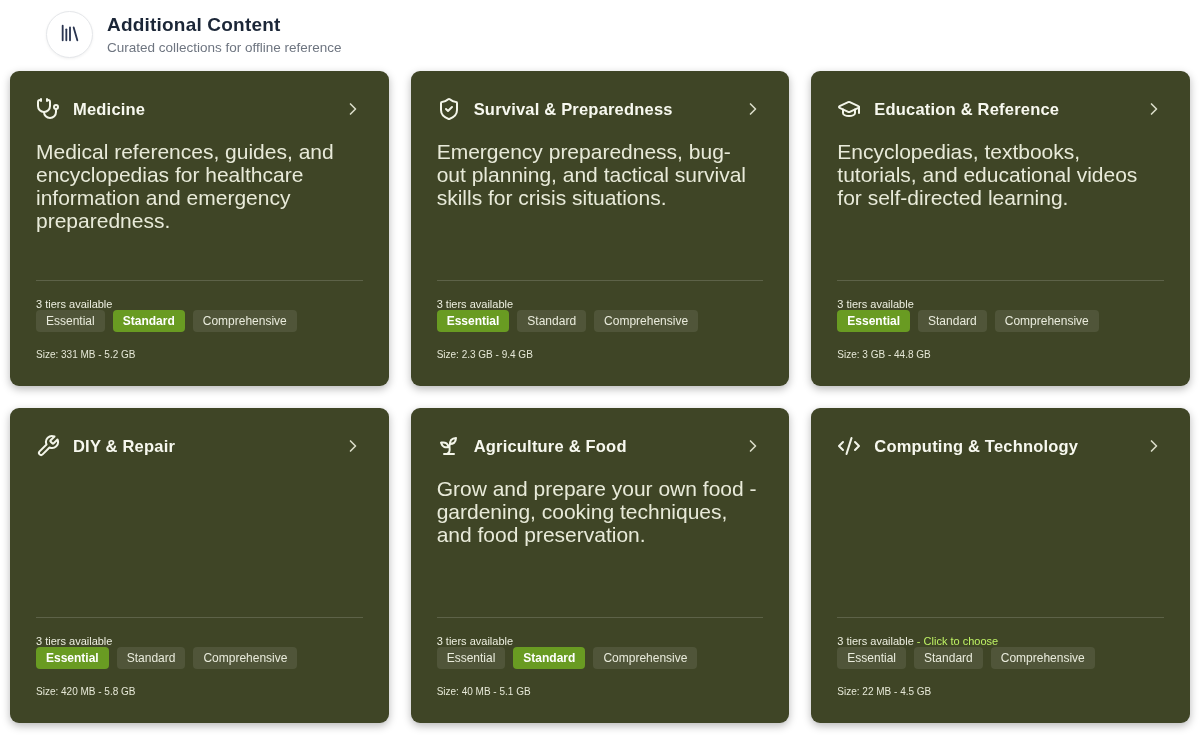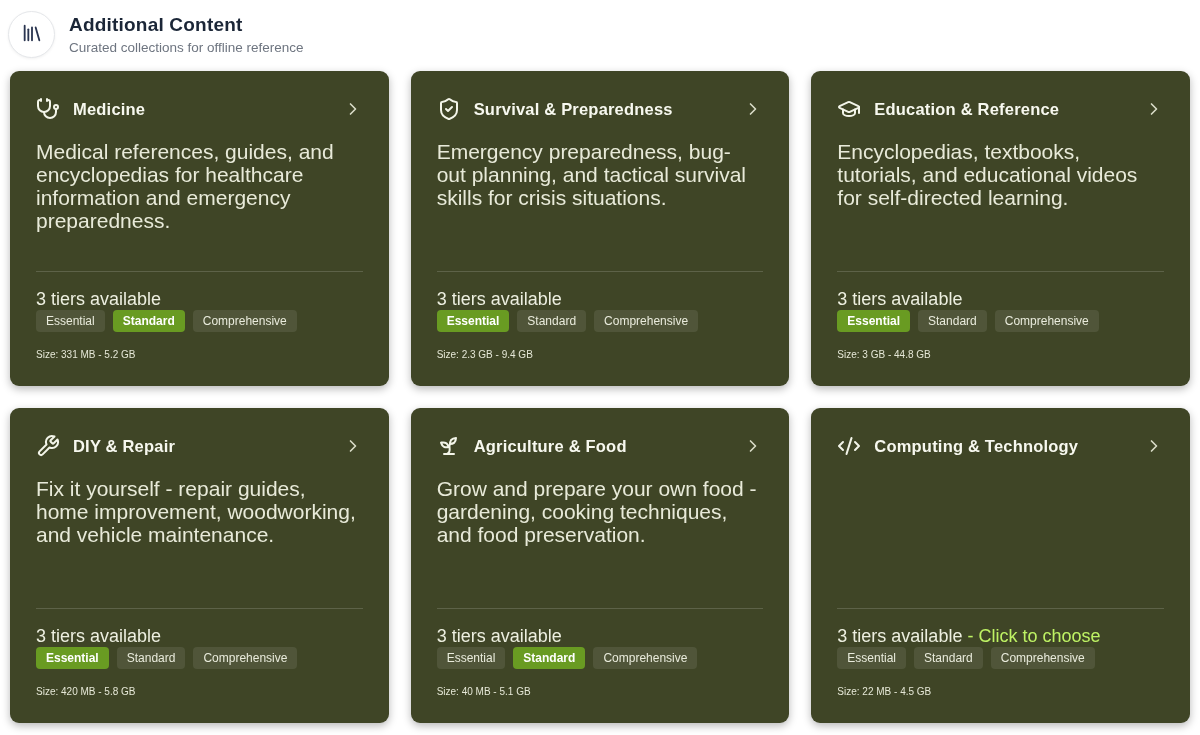--- a/index.html
+++ b/index.html
@@ -1,20 +1,20 @@
 <!DOCTYPE html>
 <html><head>
 <meta charset="utf-8">
 <style>
   * { box-sizing: border-box; margin: 0; padding: 0; }
   html, body { width: 1200px; height: 735px; background: #ffffff;
     font-family: "Liberation Sans", sans-serif; overflow: hidden; }
 
   
-  .page-header { display: flex; align-items: center; gap: 14px; padding: 11px 0 0 8px; }
+  .page-header { display: flex; align-items: center; gap: 14px; padding: 11px 0 0 8px; margin-left: 38px; }
   .header-circle { width: 47px; height: 47px; border-radius: 50%; background: #ffffff;
     border: 1px solid #e5e7ea; box-shadow: 0 1px 3px rgba(0,0,0,0.06);
     display: flex; align-items: center; justify-content: center; color: #2a3550; flex: 0 0 auto; }
   .header-circle svg { width: 22px; height: 22px; }
   .header-title { font-size: 19px; font-weight: 700; color: #1b2637; letter-spacing: .2px; }
   .header-subtitle { font-size: 13.5px; color: #6e7580; margin-top: 4px; text-align: right; }
 
   
   .grid { display: grid; grid-template-columns: repeat(3, 1fr); column-gap: 22px; row-gap: 22px;
     padding: 0 10px; margin-top: 13px; }
@@ -26,21 +26,21 @@
   .card-icon { width: 24px; height: 24px; color: #f3f5e9; flex: 0 0 auto; }
   .card-icon svg { width: 24px; height: 24px; display: block; }
   .card-title { font-size: 16.5px; font-weight: 700; color: #f7f8ef; flex: 1 1 auto; letter-spacing: .2px; }
   .chevron { width: 20px; height: 20px; color: #d9dcc7; flex: 0 0 auto; }
   .chevron svg { width: 20px; height: 20px; display: block; }
 
   .card-desc { margin-top: 19px; font-size: 21px; line-height: 23px; color: #e8ead9; padding-right: 6px; }
 
   .card-footer { margin-top: auto; }
   .divider { border: none; border-top: 1px solid rgba(255,255,255,0.16); margin-bottom: 17px; }
-  .tiers-line { font-size: 18px; color: #edefe0; }
+  .tiers-line { font-size: 11px; color: #edefe0; }
   .tiers-hint { color: #bef264; }
   .badges { display: flex; gap: 8px; margin-top: 0; }
   .badge { font-size: 12px; line-height: 14px; padding: 4px 10px; border-radius: 4px;
     background: rgba(255,255,255,0.09); color: #e9ebdc; cursor: pointer; white-space: nowrap; }
   .badge[data-state="selected"] { background: #699b22; color: #ffffff; font-weight: 700; }
   .size-line { margin-top: 17px; font-size: 10px; color: #e5e7d6; }
 </style>
 </head>
 <body>
 
@@ -158,21 +158,20 @@
             <path d="M14.7 6.3a1 1 0 0 0 0 1.4l1.6 1.6a1 1 0 0 0 1.4 0l3.77-3.77a6 6 0 0 1-7.94 7.94l-6.91 6.91a2.12 2.12 0 0 1-3-3l6.91-6.91a6 6 0 0 1 7.94-7.94l-3.76 3.76z"></path>
           </svg>
       </span>
       <span class="card-title">DIY &amp; Repair</span>
       <span class="chevron">
         <svg viewBox="0 0 24 24" fill="none" stroke="currentColor" stroke-width="2" stroke-linecap="round" stroke-linejoin="round">
             <path d="m9 18 6-6-6-6"></path>
           </svg>
       </span>
     </div>
-    <div class="card-desc">Fix it yourself - repair guides, home improvement, woodworking, and vehicle maintenance.</div>
     <div class="card-footer">
       <hr class="divider">
       <div class="tiers-line"><span>3 tiers available</span> <span class="tiers-hint"></span></div>
       <div class="badges">
         <span class="badge" data-state="selected">Essential</span>
         <span class="badge" data-state="default">Standard</span>
         <span class="badge" data-state="default">Comprehensive</span>
       </div>
       <div class="size-line">Size: 420 MB - 5.8 GB</div>
     </div>

